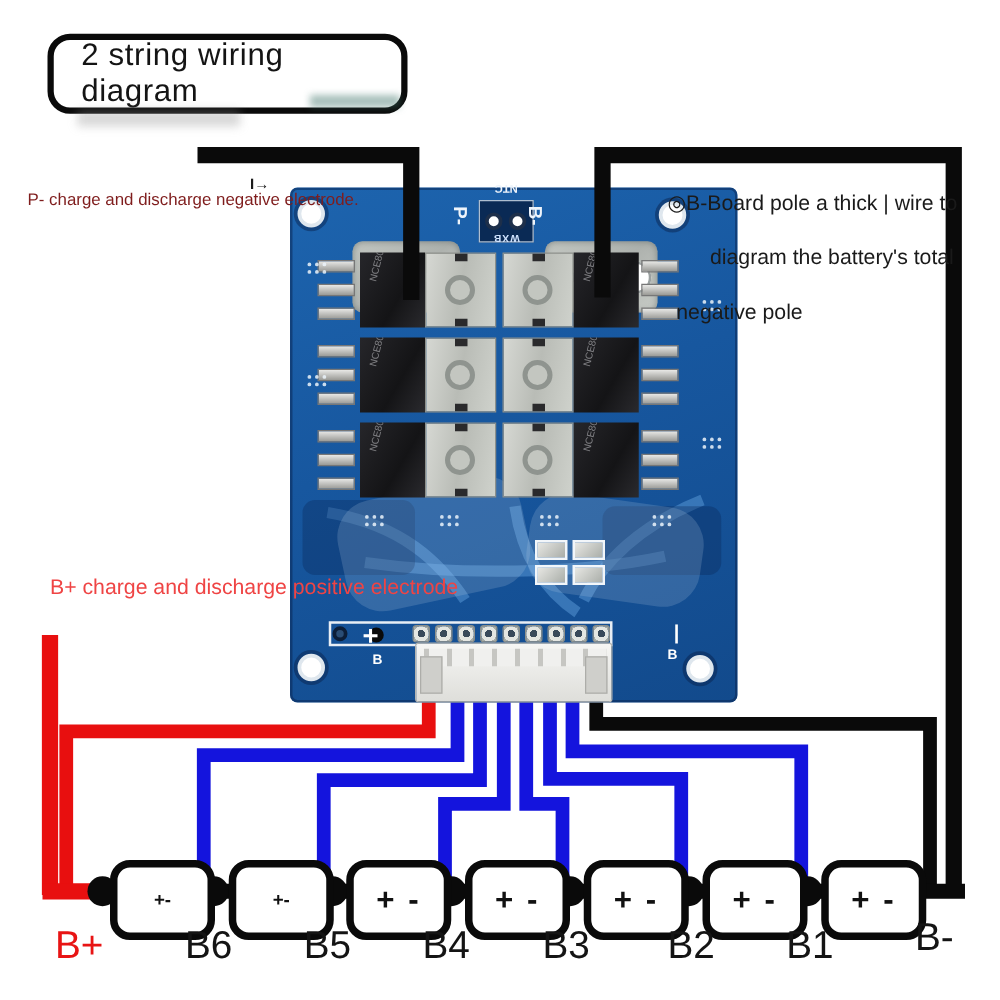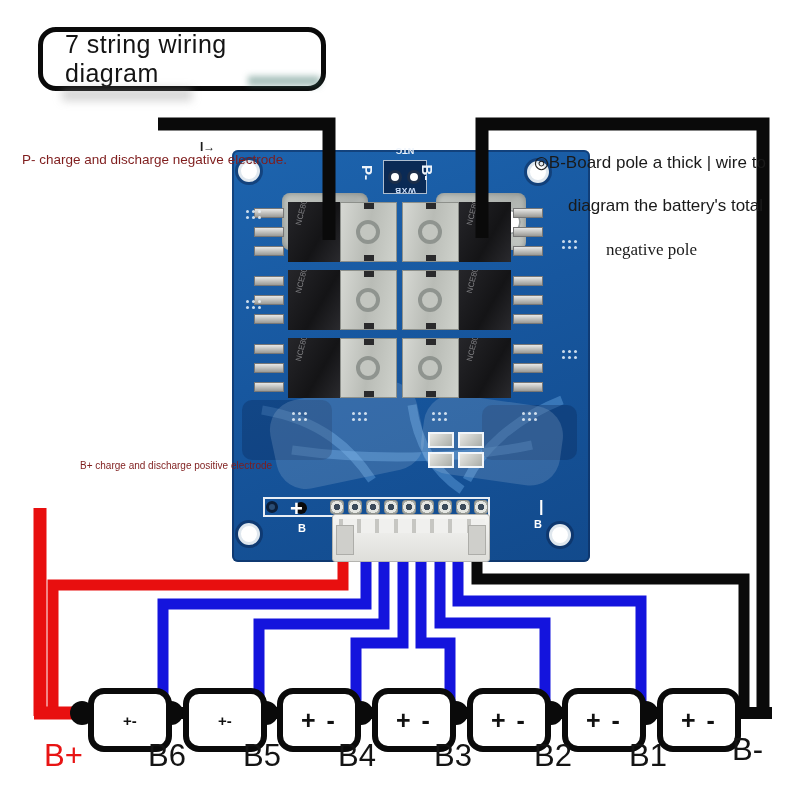--- a/index.html
+++ b/index.html
@@ -17,25 +17,25 @@
   .title-box span{font-size:25px;color:#141414;letter-spacing:.5px;}
   .smudge1{position:absolute;left:62px;top:88px;width:130px;height:13px;background:rgba(140,140,140,.35);
     filter:blur(4px);z-index:5;}
   .smudge2{position:absolute;left:248px;top:76px;width:72px;height:10px;background:rgba(60,115,105,.45);
     filter:blur(3px);z-index:5;}
   .artifact-mark{position:absolute;left:200px;top:140px;font-size:12px;font-weight:bold;color:#1c1c1c;z-index:4;}
 
   
   .ann{position:absolute;z-index:4;}
   .ann-pminus{left:22px;top:152px;font-size:13.5px;color:#7f1d1d;text-align:right;}
-  .ann-bplus{left:40px;top:460px;font-size:10px;color:#7f1d1d;margin-left:40px;}
+  .ann-bplus{left:40px;top:460px;font-size:17px;color:#ef4444;}
   .note-line{position:absolute;font-size:17px;color:#1a1a1a;z-index:4;}
   .note1{left:534px;top:152px;}
   .note2{left:568px;top:196px;}
-  .note3{left:606px;top:240px;font-family:Liberation Serif, serif;}
+  .note3{left:541px;top:240px;}
 
   
   .board{position:absolute;left:232px;top:150px;width:358px;height:412px;z-index:2;
     background:linear-gradient(160deg,#1d64ae 0%,#17579f 45%,#124a8c 100%);
     border-radius:6px;box-shadow:inset 0 0 0 2px rgba(10,35,80,.5);}
   .board *{position:absolute;box-sizing:border-box;}
 
   .pcb-trace-svg{left:0;top:0;}
 
   .pad{background:linear-gradient(135deg,#c3c7c2 0%,#aeb2ae 55%,#c8ccc7 100%);
@@ -344,21 +344,21 @@
   </div>
 
 <svg id="over-svg" width="800" height="800">
   <g fill="none" stroke-width="13" stroke="#0a0a0a">
     <polyline points="158,124 329,124 329,240"></polyline>
     <polyline points="482,238 482,124 763,124 763,712"></polyline>
   </g>
 </svg>
 
 <div class="title-box">
-  <span>7 string wiring diagram</span>
+  <span>2 string wiring diagram</span>
 </div>
 <div class="smudge1"></div>
 <div class="smudge2"></div>
 <span class="artifact-mark">I→</span>
 
 <span class="ann ann-pminus">P- charge and discharge negative electrode.</span>
 <span class="ann ann-bplus">B+ charge and discharge positive electrode</span>
 <span class="note-line note1">◎B-Board pole a thick | wire to</span>
 <span class="note-line note2">diagram the battery's total</span>
 <span class="note-line note3">negative pole</span>

